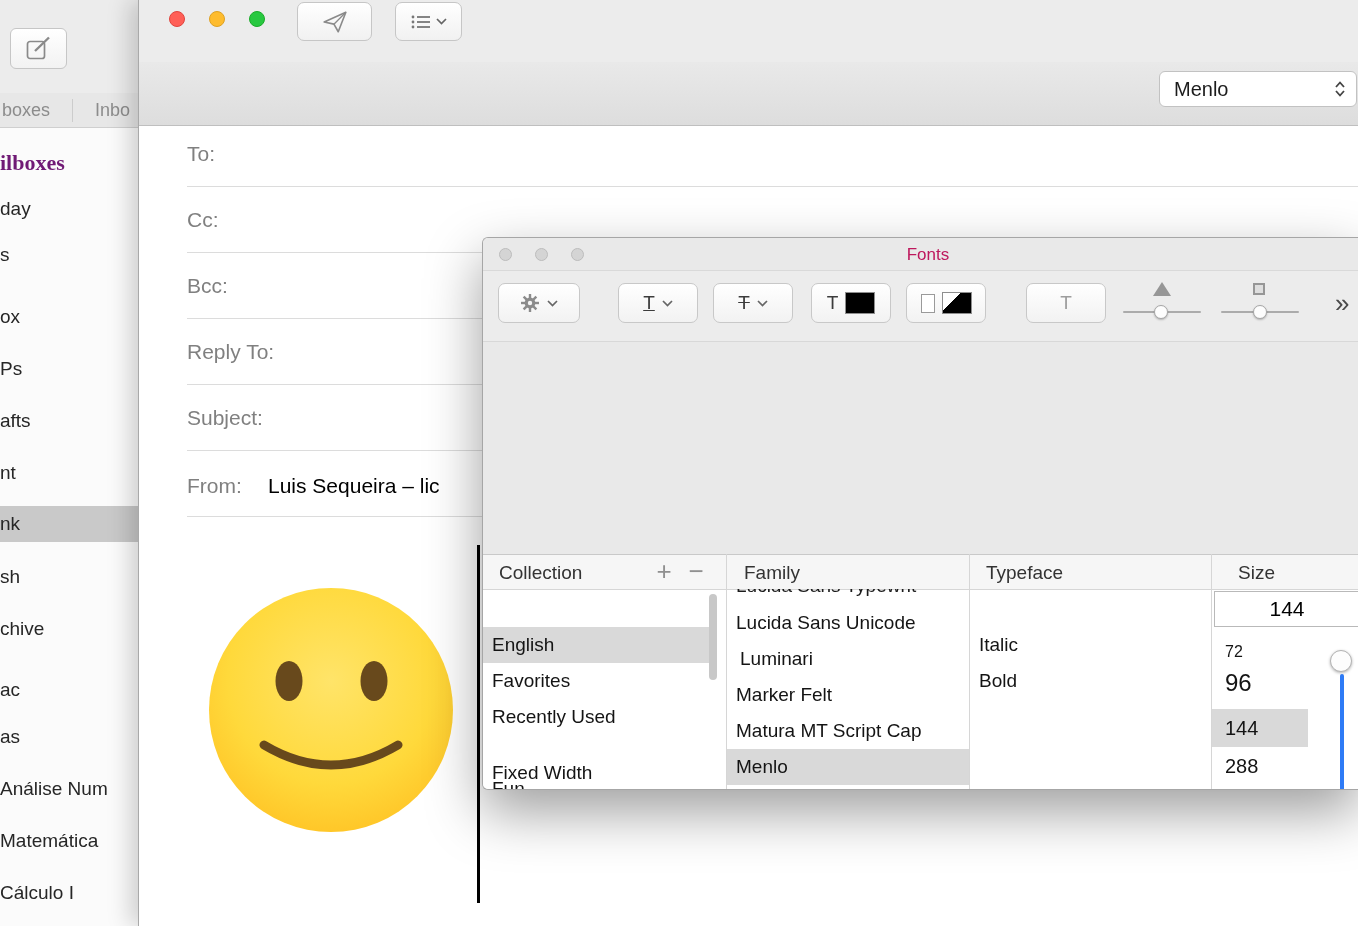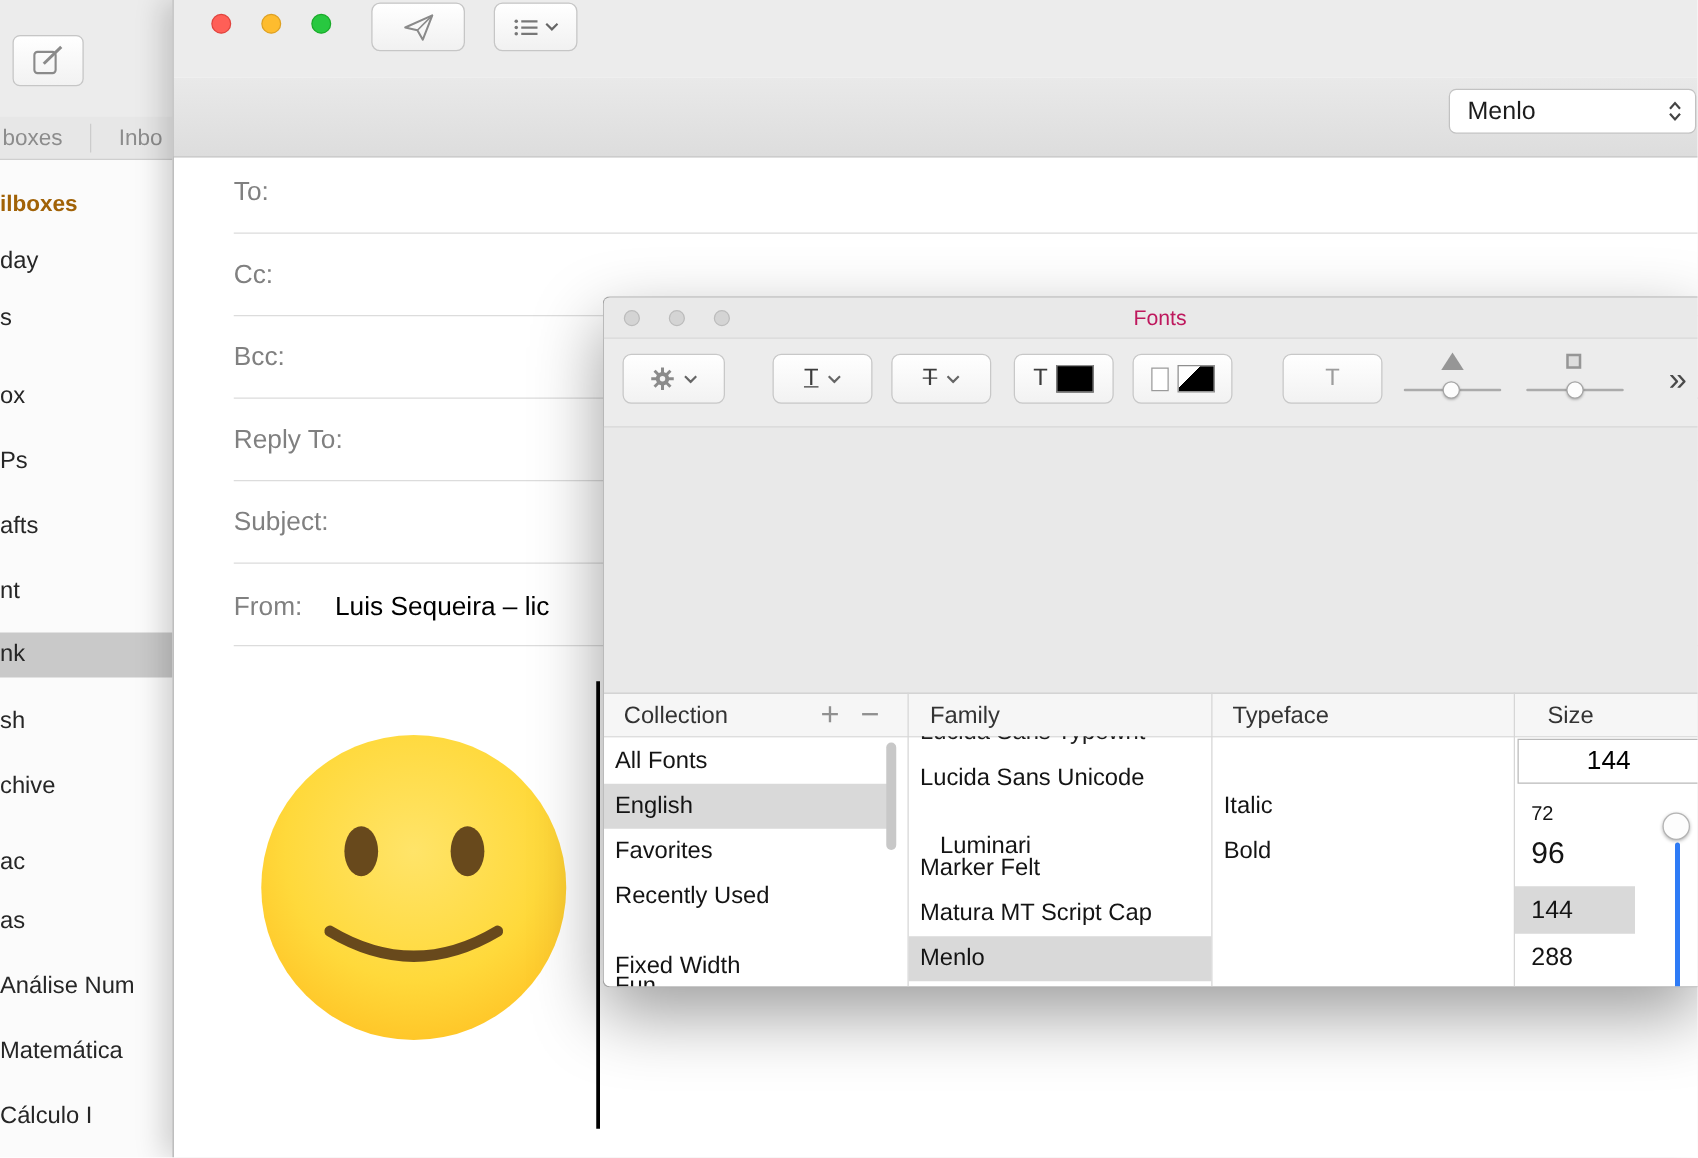--- a/index.html
+++ b/index.html
@@ -13,21 +13,21 @@
   
   .bgwin { left:0; top:0; width:138px; height:926px; background:#fafafa; z-index:0; }
   .bg-toolbar { left:0; top:0; width:138px; height:93px; background:#ececec; }
   .compose-btn { left:10px; top:28px; width:57px; height:41px; background:linear-gradient(#ffffff,#f2f2f2);
     border:1px solid #c6c6c6; border-radius:6px; display:flex; align-items:center; justify-content:center; }
   .favbar { left:0; top:93px; width:138px; height:35px; background:#e7e7e7; border-bottom:1px solid #cfcfcf; }
   .favtab { position:absolute; top:0; height:35px; line-height:35px; font-size:18px; color:#8c8c8c; }
   .favdiv { position:absolute; left:72px; top:6px; width:1px; height:23px; background:#cccccc; }
   .sb-bg { left:0; top:128px; width:138px; height:798px; background:#fbfbfb; }
   .sbitem { position:absolute; left:0; width:138px; height:26px; line-height:26px; font-size:19px; color:#262626; }
-  .sbheader { color:#a16207; font-weight:bold; font-size:18px; }
+  .sbheader { color:#701a75; font-weight:bold; font-size:22px;font-family:Liberation Serif, serif; }
   .sbsel { left:0; top:506px; width:138px; height:36px; background:#c9c9c9; }
 
   
   .compose { left:138px; top:0; width:1220px; height:926px; background:#fff; z-index:1;
     border-left:1px solid #a9a9a9; box-shadow:-8px 0 22px rgba(0,0,0,.18); }
   .ctitle { left:0; top:0; width:1220px; height:62px; background:#ececec; }
   .tl { position:absolute; top:11px; width:16px; height:16px; border-radius:50%; }
   .tl.red { left:30px; background:#ff5f57; border:1px solid #e0443e; }
   .tl.yel { left:70px; background:#febc2e; border:1px solid #dea123; }
   .tl.grn { left:110px; background:#28c840; border:1px solid #1aab29; }
@@ -255,33 +255,32 @@
   <div class="a pheader">
     <span class="phead" style="left:16px">Collection</span>
     <span class="pm" style="left:168px">+</span>
     <span class="pm" style="left:200px">−</span>
     <span class="phead" style="left:261px">Family</span>
     <span class="phead" style="left:503px">Typeface</span>
     <span class="phead" style="left:755px">Size</span>
   </div>
   <div class="a pbody"></div>
 
-  <div class="lrow" style="left:0; top:353px; width:228px;">All Fonts</div>
   <div class="lrow sel" style="left:0; top:389px; width:228px;">English</div>
   <div class="lrow" style="left:0; top:425px; width:228px;">Favorites</div>
   <div class="lrow" style="left:0; top:461px; width:228px;">Recently Used</div>
   <div class="lrow" style="left:0; top:497px; width:228px;margin-top:20px;">Fixed Width</div>
   <div class="lrow" style="left:0; top:533px; width:228px;">Fun</div>
   <div class="cscroll"></div>
 
   <div class="cliprow" style="left:244px; top:351px; width:242px;">
     <span>Lucida Sans Typewrit</span>
   </div>
   <div class="lrow" style="left:244px; top:367px; width:242px;">Lucida Sans Unicode</div>
-  <div class="lrow" style="left:260px; top:403px; width:242px;margin-top:18px;">Luminari</div>
+  <div class="lrow" style="left:248px; top:403px; width:242px;">Luminari</div>
   <div class="lrow" style="left:244px; top:439px; width:242px;">Marker Felt</div>
   <div class="lrow" style="left:244px; top:475px; width:242px;">Matura MT Script Cap</div>
   <div class="lrow sel" style="left:244px; top:511px; width:242px;">Menlo</div>
 
   <div class="lrow" style="left:487px; top:389px; width:241px;">Italic</div>
   <div class="lrow" style="left:487px; top:425px; width:241px;">Bold</div>
 
   <div class="sizefield">144</div>
   <div class="lrow" style="left:729px; top:395px; width:96px; height:38px; line-height:38px; font-size:16px; padding-left:13px;">72</div>
   <div class="lrow" style="left:729px; top:426px; width:96px; height:38px; line-height:38px; font-size:24px; padding-left:13px;">96</div>

